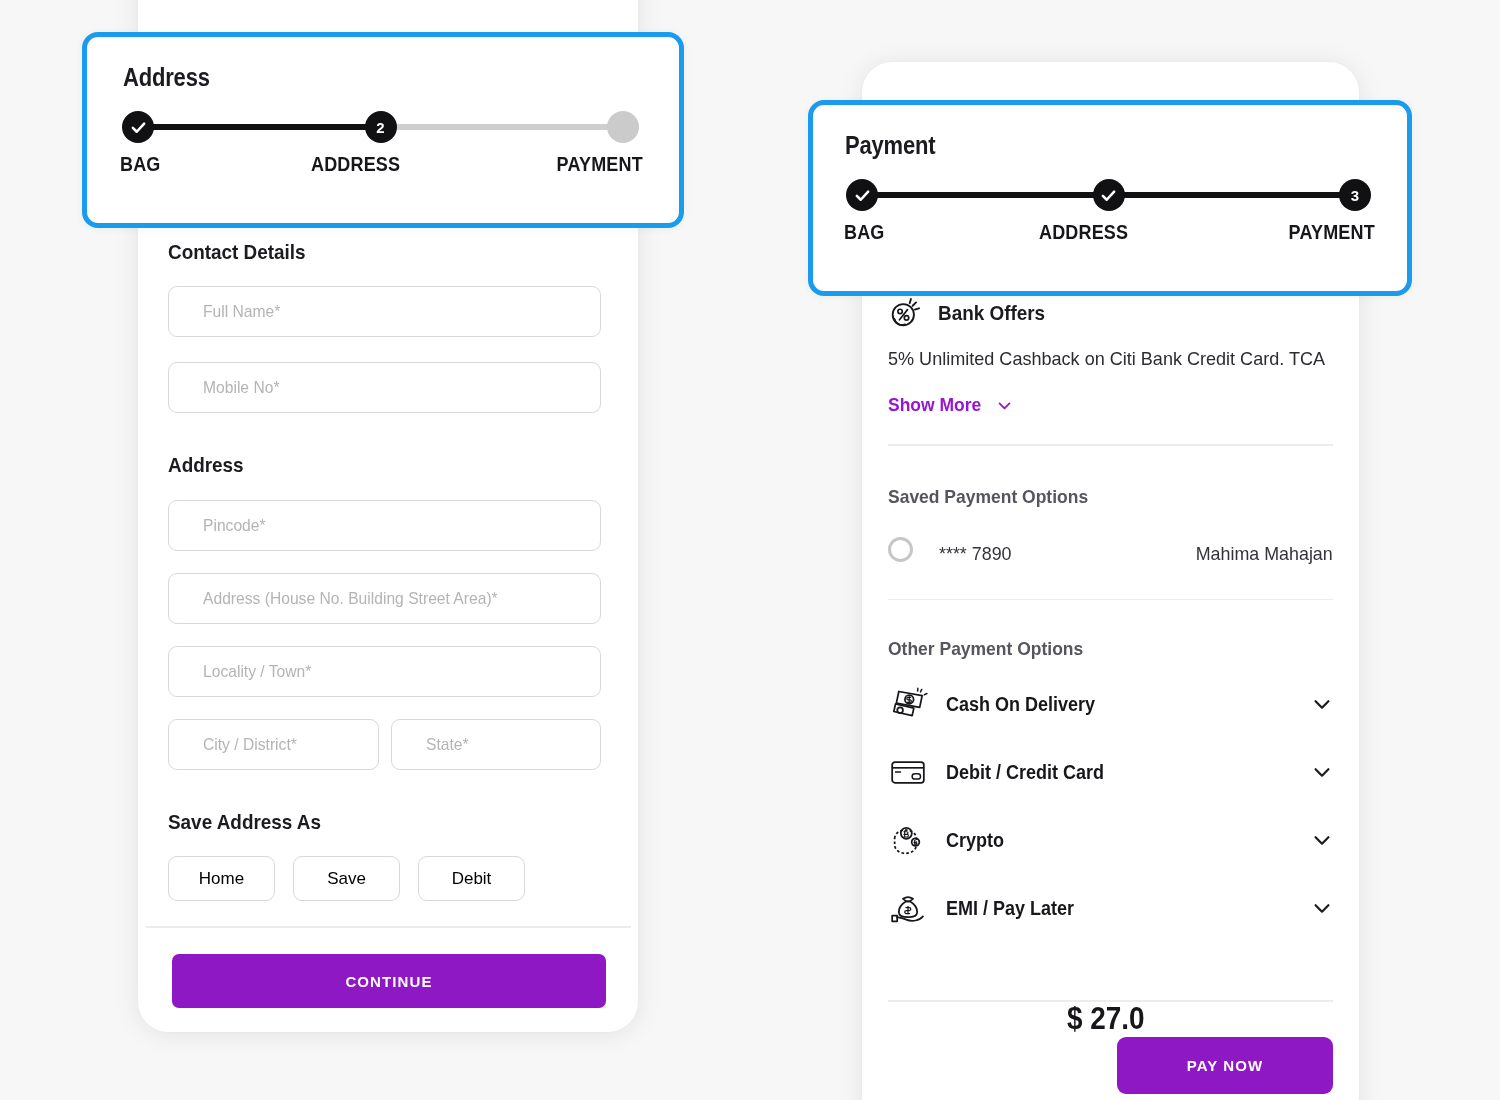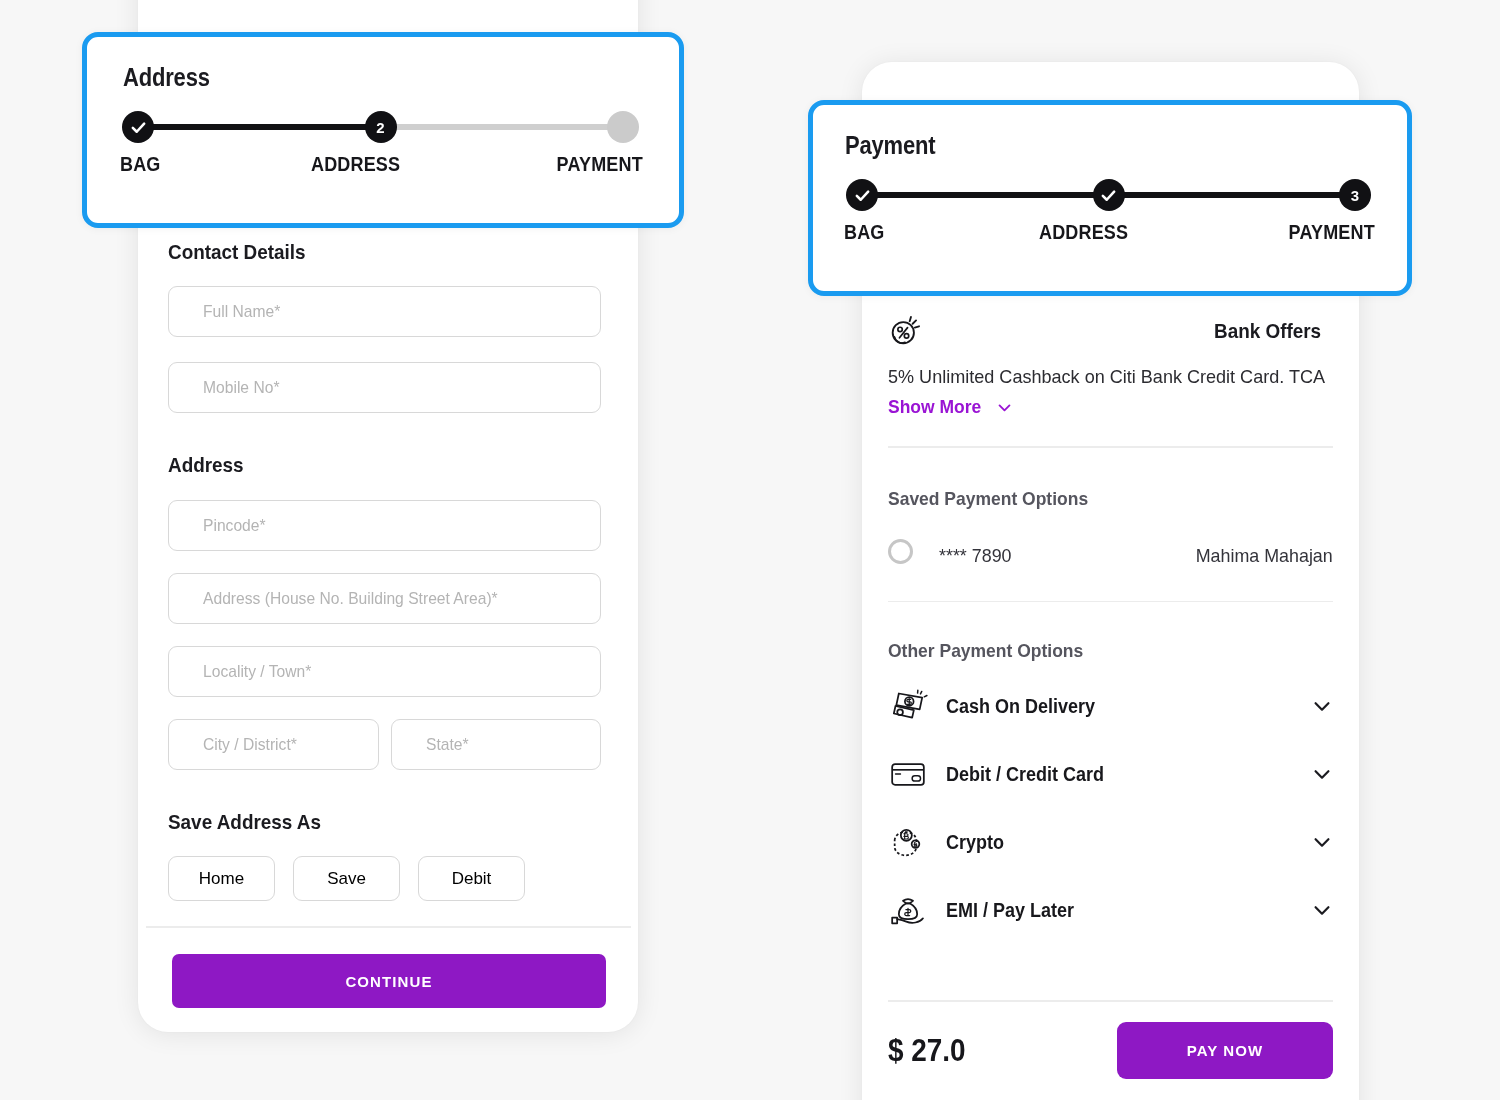--- a/index.html
+++ b/index.html
@@ -175,39 +175,37 @@
     z-index: 10;
     border-radius: 7px;
   }
 
   
   .pay-body { position: absolute; left: 862px; top: 296px; width: 497px; z-index: 10; }
   .pay-inner { padding: 0 26px; }
 
   .offers-title {
     display: flex; align-items: center; gap: 16px;
-    margin-top: 18px;
-    justify-content: space-between;
   }
   .offers-title .label {
     font-weight: bold; font-size: 21px; color: #1b1b20;
     transform: scaleX(0.9); transform-origin: left center;
   }
   .ico { display: block; flex: none; }
 
   .offer-text {
     margin-top: 18px;
     font-size: 19px;
     color: #2c2c31;
     transform: scaleX(0.95);
     transform-origin: left center;
     white-space: nowrap;
   }
   .show-more {
-    margin-top: 8px;
+    margin-top: 24px;
     color: #9a14d4;
     font-weight: bold;
     font-size: 19px;
     display: inline-flex;
     align-items: center;
     gap: 7px;
     cursor: pointer;
   }
   .show-more .t { transform: scaleX(0.92); transform-origin: left center; }
 
@@ -247,20 +245,21 @@
     transform: scaleX(0.9); transform-origin: left center;
   }
   .chev { flex: none; width: 22px; height: 22px; }
 
   .pay-footer {
     position: absolute; left: 862px; top: 1001px;
     width: 497px; height: 99px;
     background: #fff; z-index: 10;
     display: flex; align-items: center;
     padding: 0 26px;
+    flex-direction: column;
   }
   .total {
     font-weight: bold; font-size: 31px; color: #17171b;
     transform: scaleX(0.9); transform-origin: left center;
   }
   .paynow-btn {
     margin-left: auto;
     width: 216px; height: 57px;
     font-size: 15px;
   }

